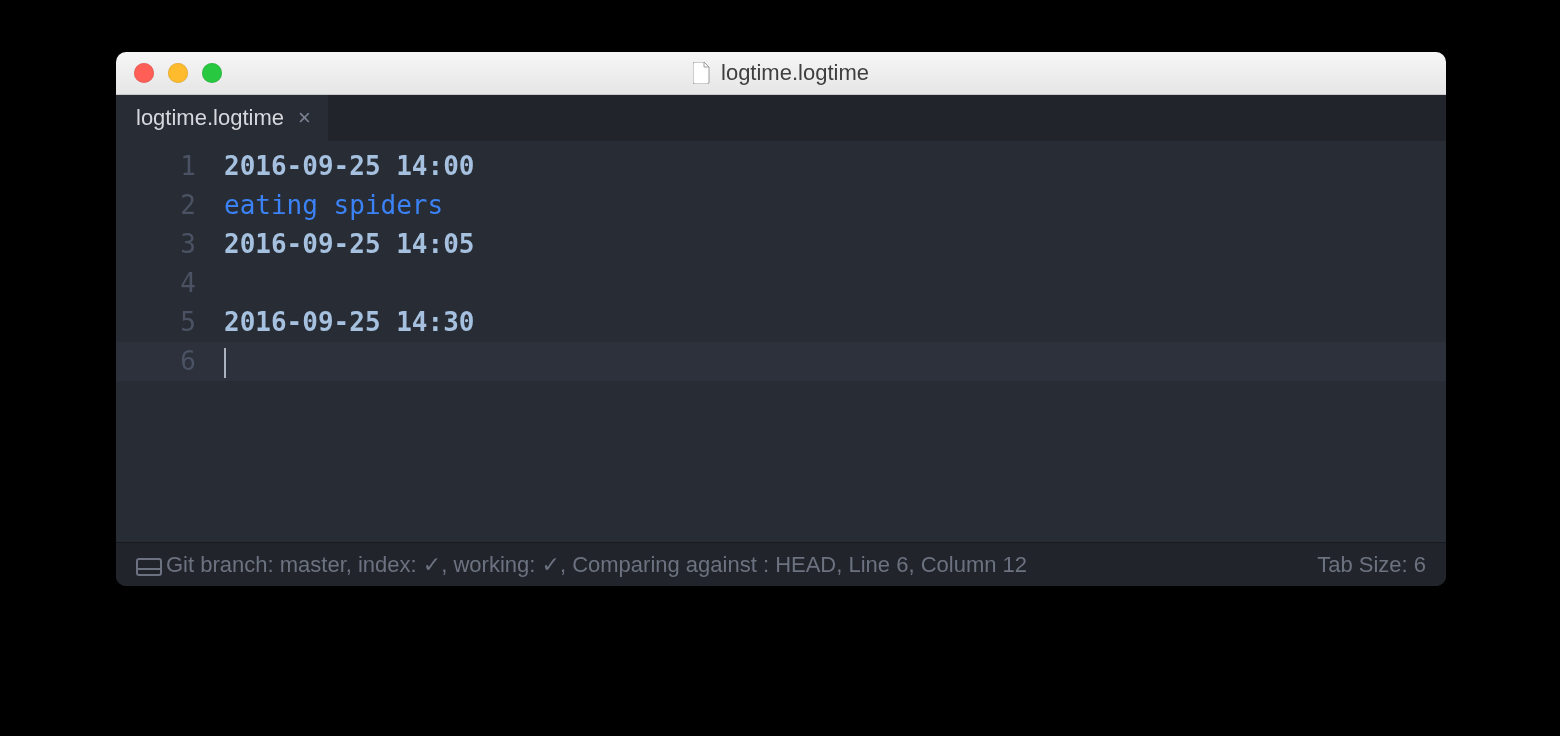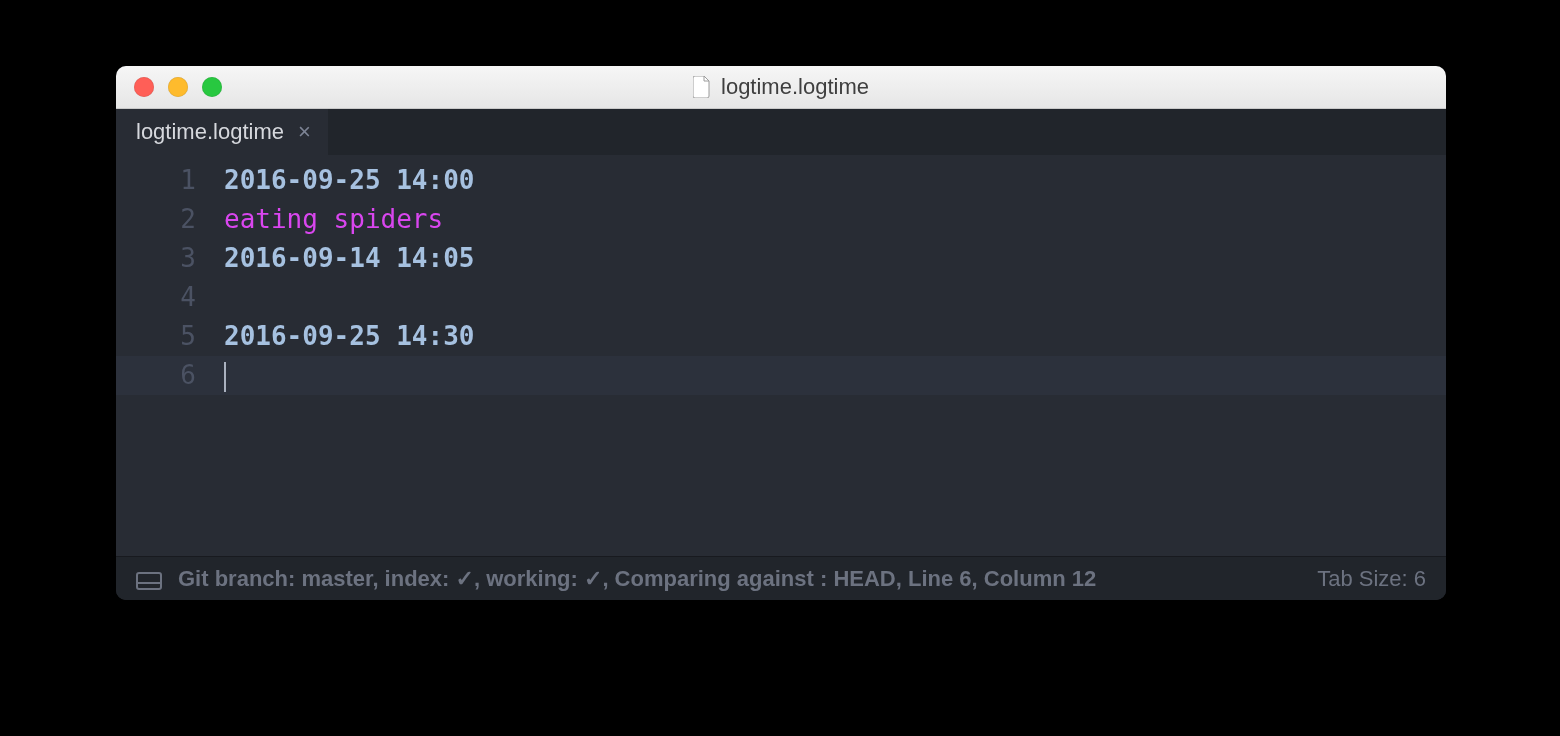--- a/index.html
+++ b/index.html
@@ -7,21 +7,21 @@
     padding: 0;
     width: 1560px;
     height: 736px;
     background: #000;
     font-family: -apple-system, "Helvetica Neue", Arial, sans-serif;
     overflow: hidden;
   }
   .window {
     position: absolute;
     left: 116px;
-    top: 66px;
+    top: 52px;
     width: 1330px;
     height: 534px;
     border-radius: 10px;
     background: #282c34;
     box-shadow: 0 30px 60px rgba(0,0,0,0.6), 0 0 0 1px rgba(0,0,0,0.4);
     display: flex;
     flex-direction: column;
     overflow: hidden;
   }
   .titlebar {
@@ -114,21 +114,21 @@
     text-align: right;
     padding-right: 28px;
     color: #4b5263;
     user-select: none;
     font-variant-numeric: tabular-nums;
   }
   .code {
     white-space: pre;
   }
   .timestamp { color: #a6c1e0; font-weight: bold; }
-  .plain { color: #d946ef; }
+  .plain { color: #3b82f6; }
   .cursor {
     display: inline-block;
     width: 2px;
     height: 30px;
     background: #aab1bf;
     vertical-align: text-bottom;
     margin-left: 0px;
     position: relative;
     top: 2px;
   }
@@ -140,24 +140,23 @@
     display: flex;
     align-items: center;
     color: #6c7280;
     font-size: 22px;
     padding: 0 20px;
     gap: 18px;
   }
   .status-left {
     display: flex;
     align-items: center;
-    gap: 16px;
+    gap: 4px;
     flex: 1 1 auto;
     overflow: hidden;
-    font-weight: bold;
   }
   .panels-icon {
     width: 26px; height: 18px;
     flex: 0 0 auto;
   }
   .panels-icon svg { width: 100%; height: 100%; }
   .status-right {
     flex: 0 0 auto;
   }
 </style>
@@ -195,21 +194,21 @@
         <div class="line">
           <div class="gutter">1</div>
           <div class="code"><span class="timestamp">2016-09-25 14:00</span></div>
         </div>
         <div class="line">
           <div class="gutter">2</div>
           <div class="code"><span class="plain">eating spiders</span></div>
         </div>
         <div class="line">
           <div class="gutter">3</div>
-          <div class="code"><span class="timestamp">2016-09-14 14:05</span></div>
+          <div class="code"><span class="timestamp">2016-09-25 14:05</span></div>
         </div>
         <div class="line">
           <div class="gutter">4</div>
         </div>
         <div class="line">
           <div class="gutter">5</div>
           <div class="code"><span class="timestamp">2016-09-25 14:30</span></div>
         </div>
         <div class="line current">
           <div class="gutter">6</div>

